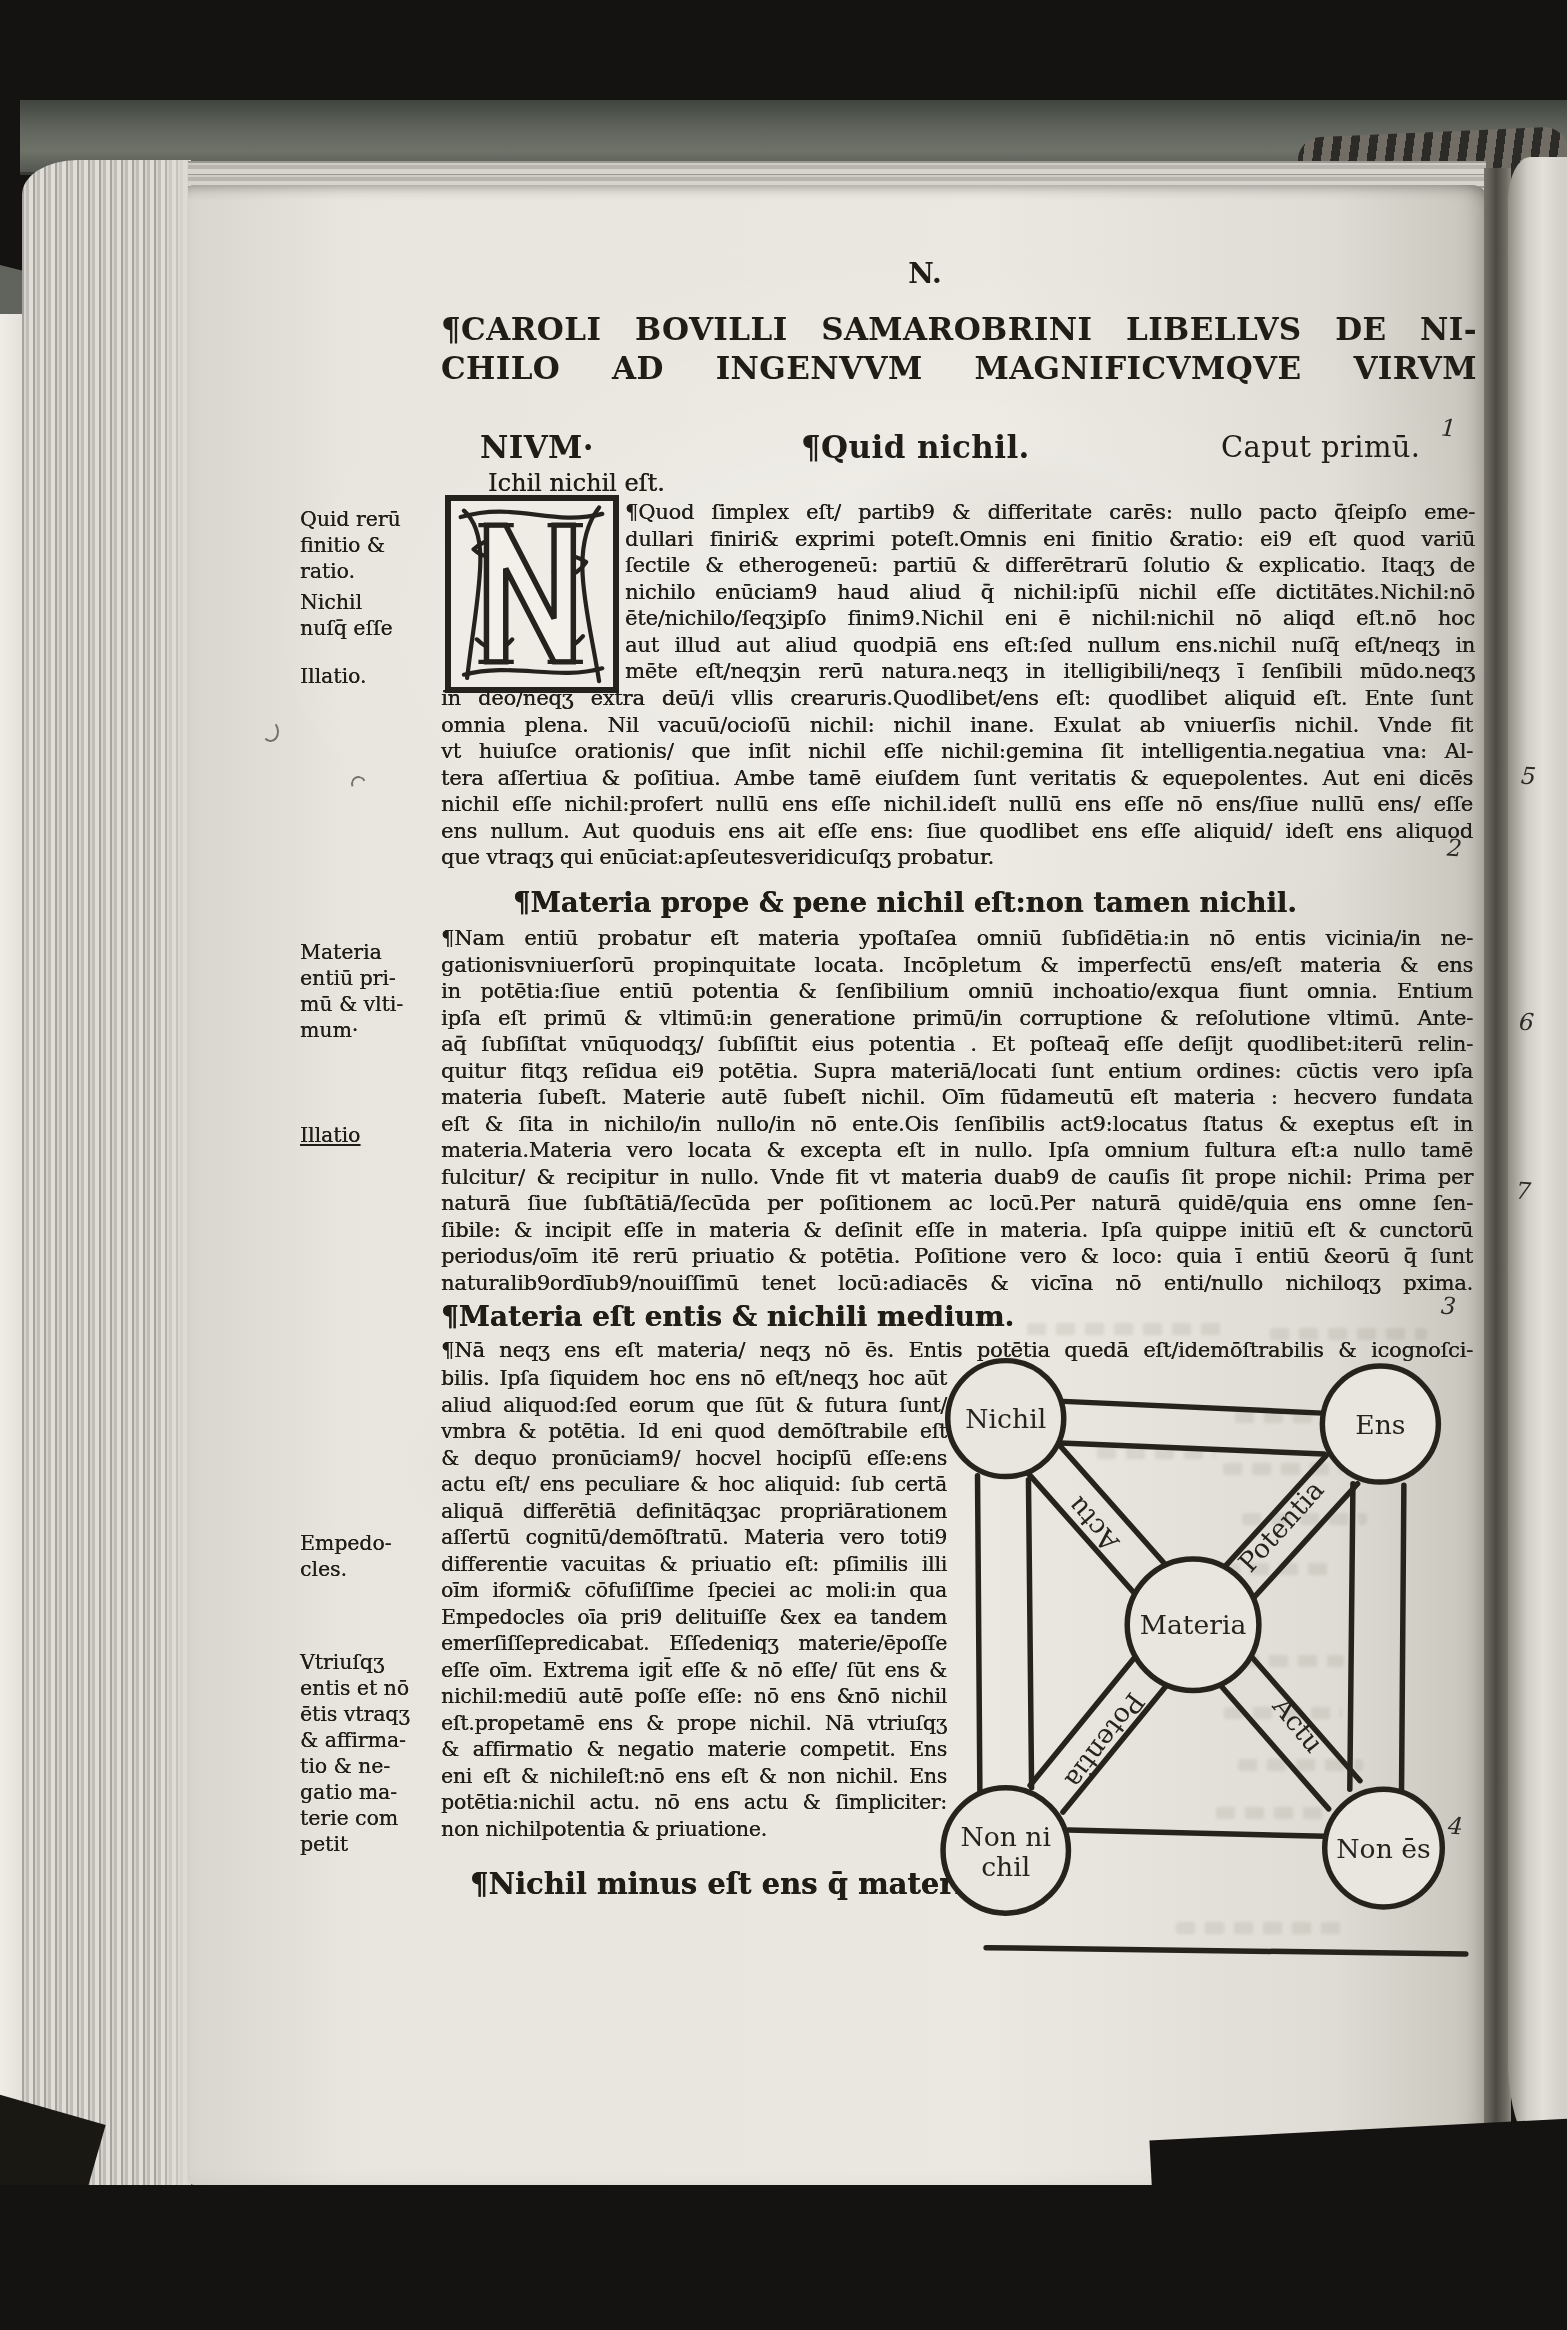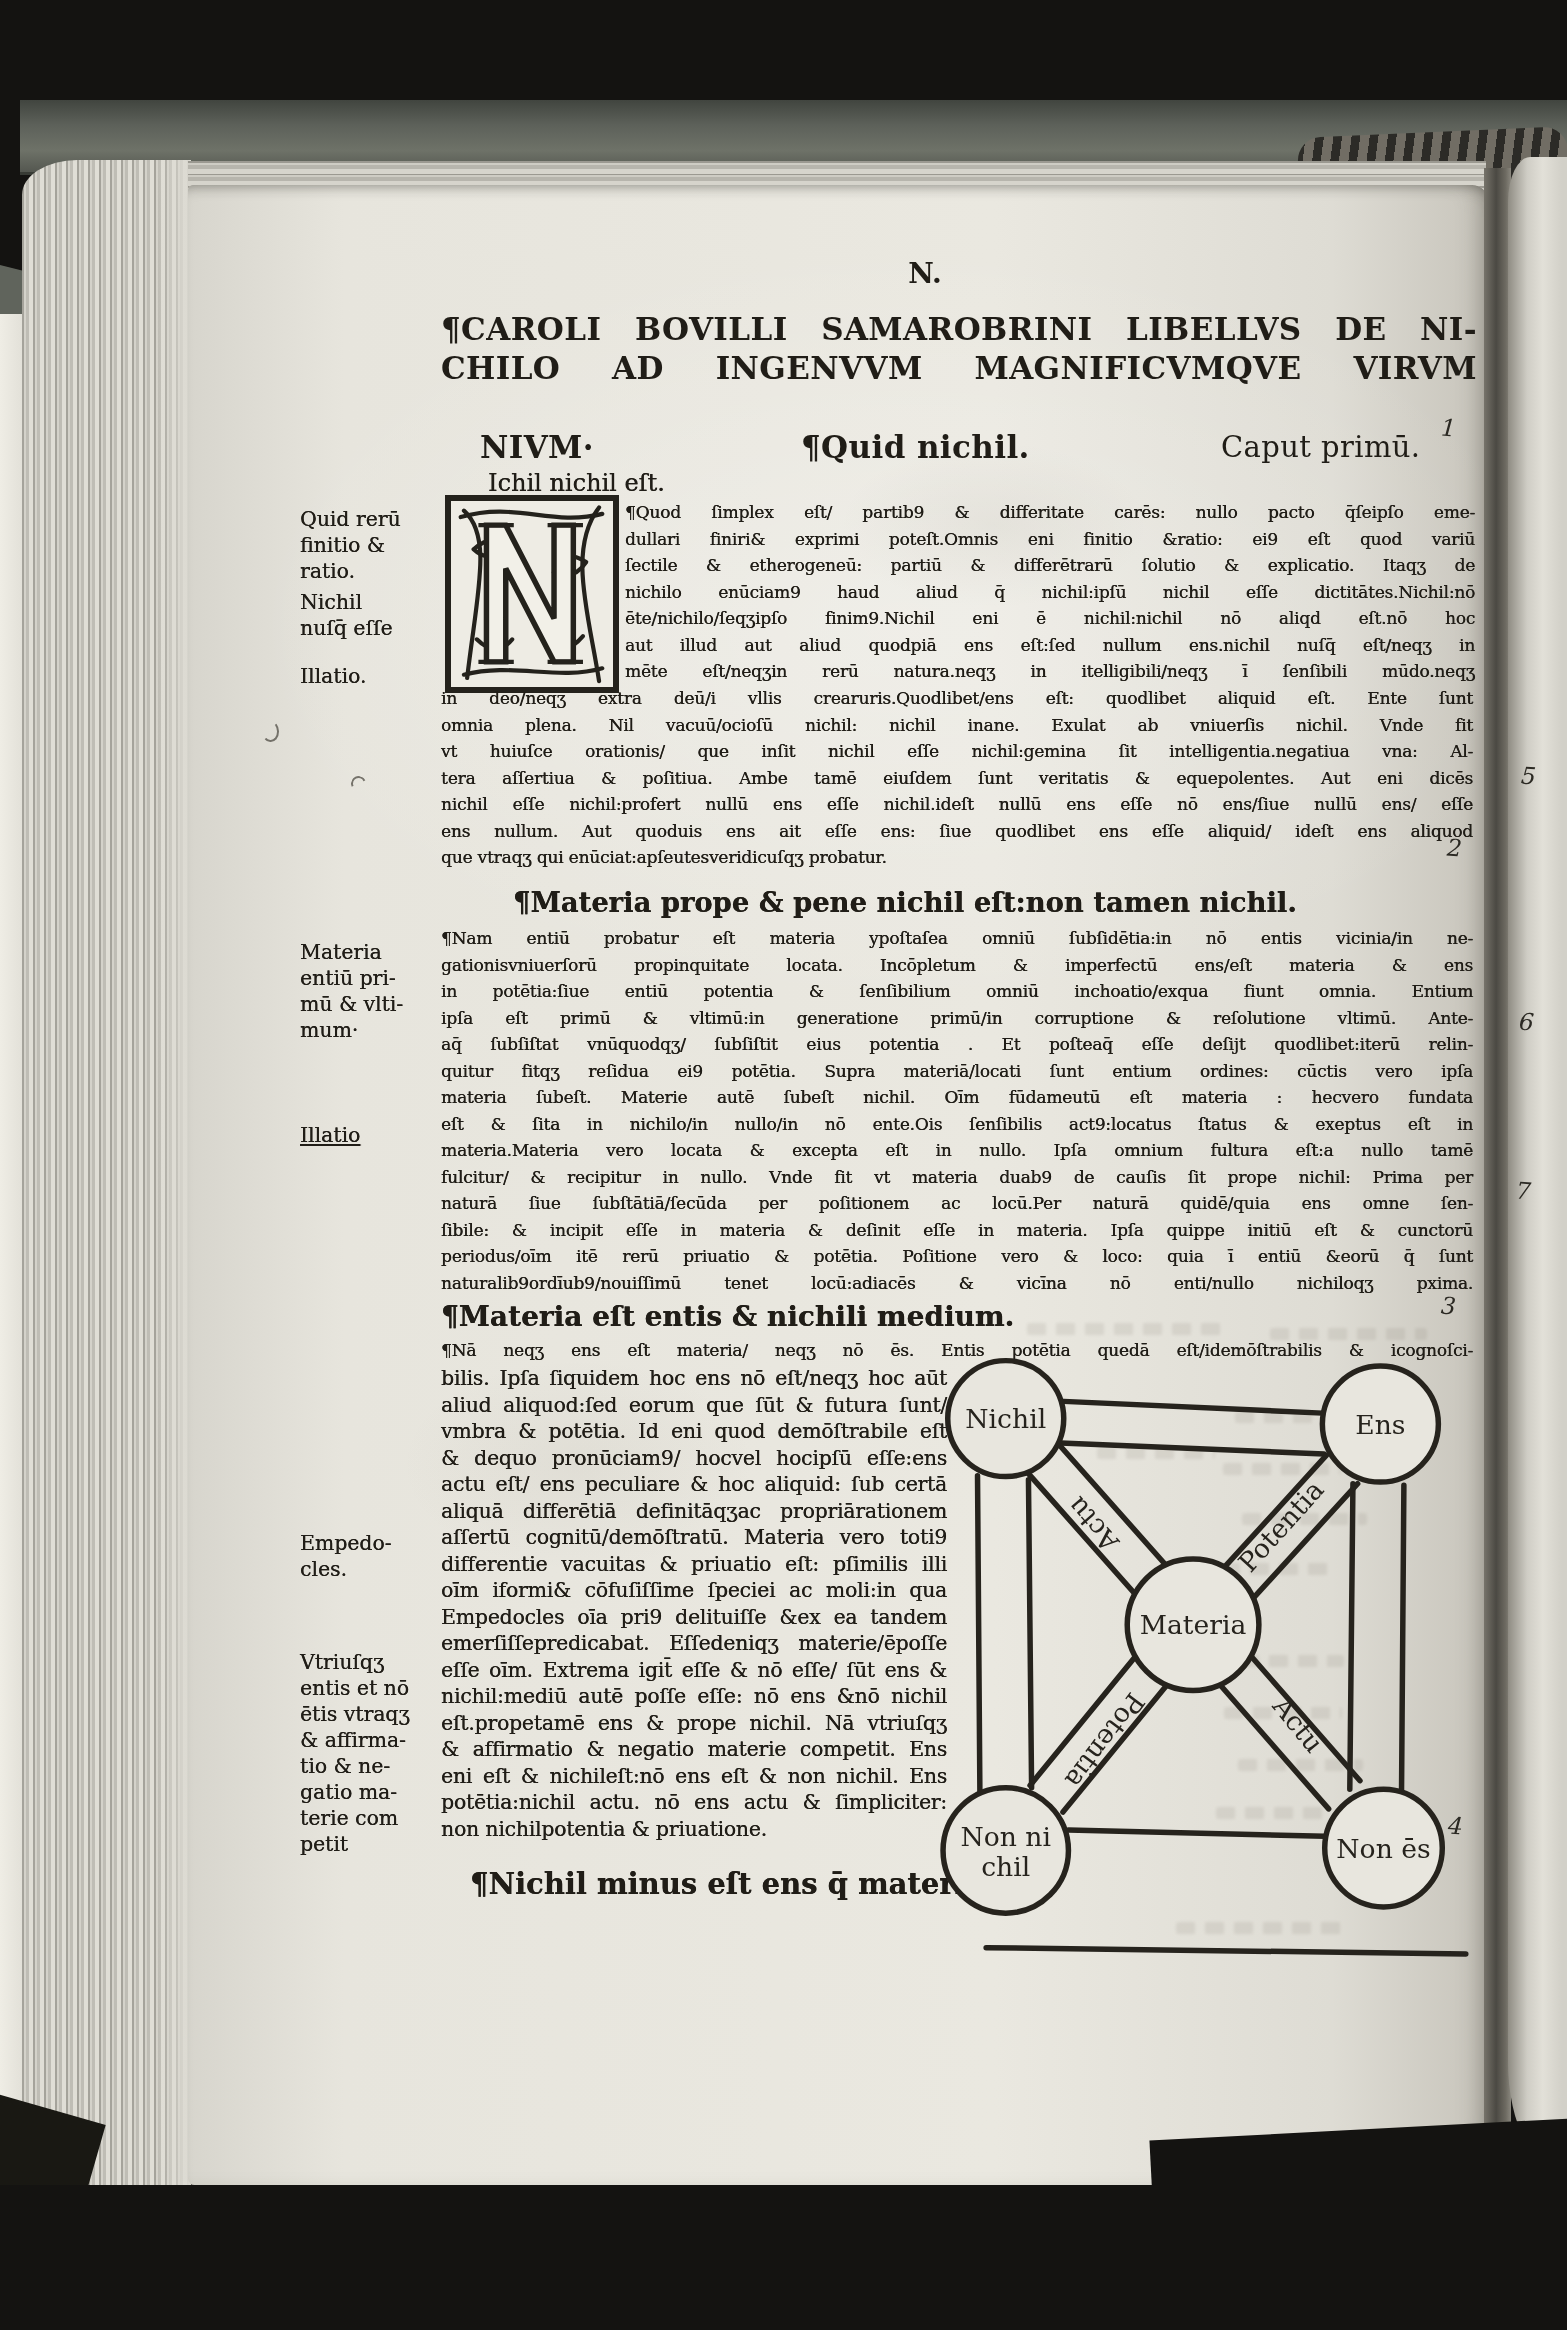--- a/index.html
+++ b/index.html
@@ -39,21 +39,21 @@
   .right-page{left:1508px;top:157px;width:60px;height:2018px;
     border-top-left-radius:23.5px 47px;border-bottom-left-radius:63px 118px;
     background:linear-gradient(90deg,#8f8c83,#cfcdc5 32%,#e2e0d8 58%,#d2d0c8 90%);}
   .bottom-wedge{left:1152px;top:2129px;width:439px;height:110px;background:#141311;transform:rotate(-3deg);}
   .bl-wedge{left:-23.5px;top:2107px;width:118px;height:94px;background:#191813;transform:rotate(16deg);}
   .bottom-black{left:0;top:2185px;width:1568px;height:145px;background:#141311;}
 
   
   .tl{text-align:justify;text-align-last:justify;white-space:nowrap;}
   .no-just-last .tl:last-child{text-align-last:left;}
-  .body-txt{font-size:17px;line-height:26.5px;letter-spacing:-0.2px;
+  .body-txt{font-size:21px;line-height:26.5px;letter-spacing:-0.2px;
     text-shadow:0.3px 0 0 currentColor;}
   .col-txt{font-size:20.4px;line-height:26.5px;letter-spacing:-0.2px;text-shadow:0.3px 0 0 currentColor;}
   .title-txt{font-size:31px;line-height:39px;font-weight:bold;letter-spacing:0.4px;}
   .heading{font-weight:bold;text-shadow:0.3px 0 0 currentColor;white-space:nowrap;}
   .margin-note{font-size:20.4px;line-height:26px;white-space:pre-line;text-shadow:0.2px 0 0 currentColor;}
   .hand-num{font-size:23.5px;font-style:italic;color:#2b2923;transform:rotate(4deg);}
   .ghost{background:repeating-linear-gradient(90deg,rgba(95,86,74,.8) 0 19px,rgba(95,86,74,0) 19px 29px);
     height:11.8px;opacity:.13;filter:blur(1.6px);border-radius:3.1px;}
   .stray{border:2px solid #3a372f;border-left-color:transparent;border-top-color:transparent;
     border-radius:50%;opacity:.65;}

